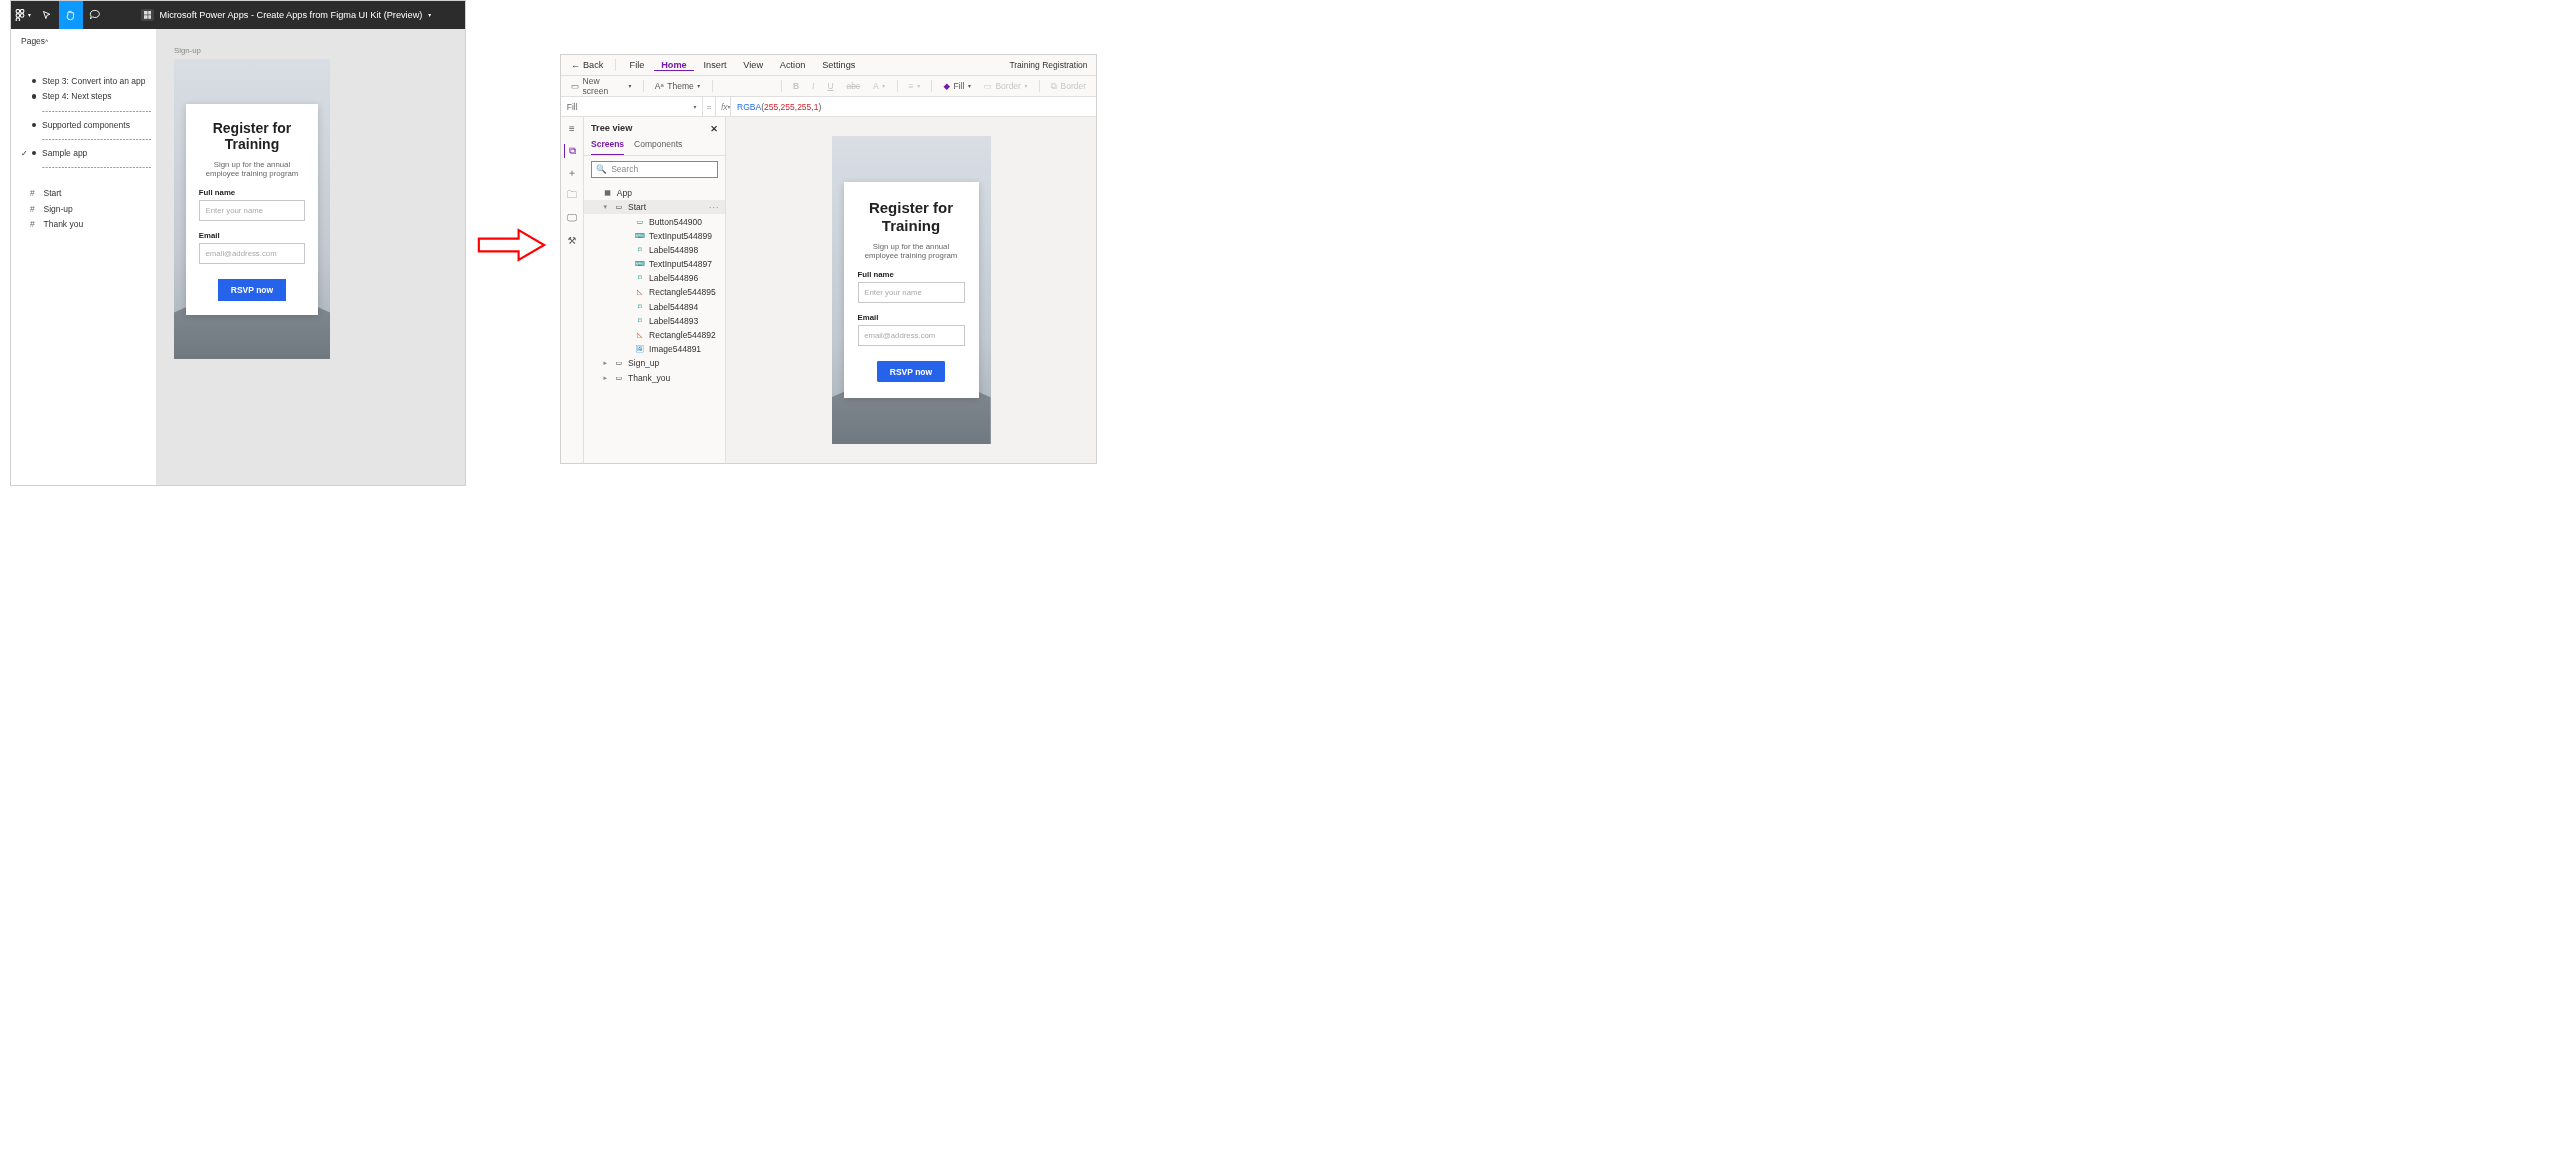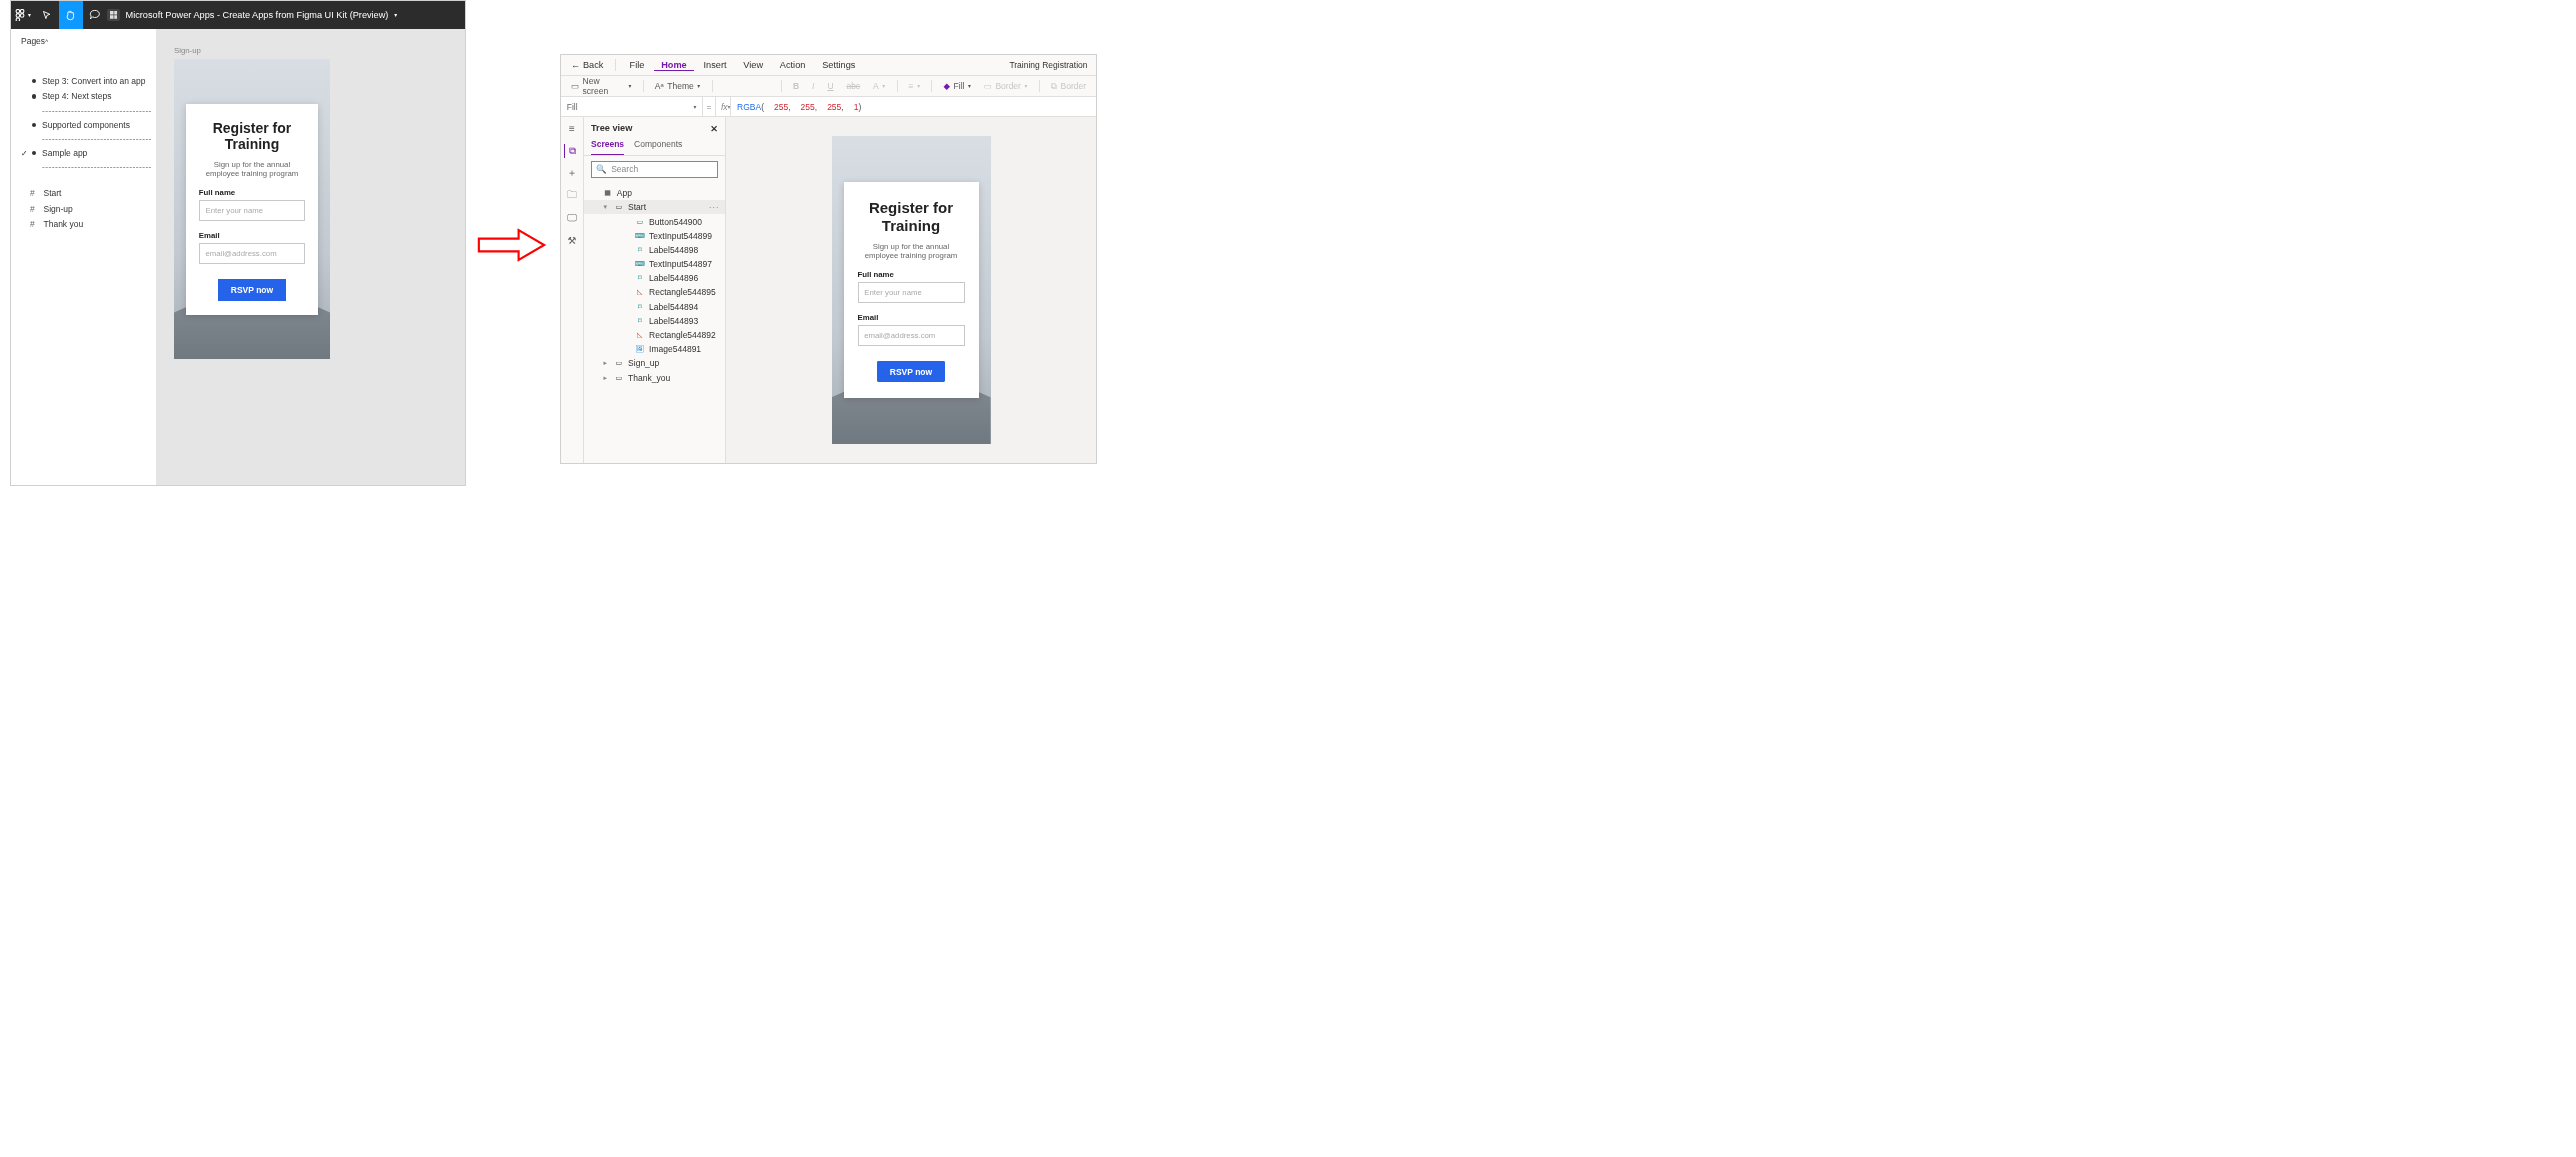--- a/index.html
+++ b/index.html
@@ -4,21 +4,21 @@
 <style>
 * { box-sizing: border-box; margin: 0; padding: 0; font-family: "Segoe UI", -apple-system, sans-serif; }
 body { background: #fff; width: 1108px; height: 507px; position: relative; overflow: hidden; }
 
 
 .figma-app { position: absolute; left: 10px; top: 0; width: 456px; height: 486px; border: 0.7px solid #d0d0d0; background: #fff; display:flex; flex-direction:column; }
 
 .figma-toolbar { background: #2c2c2c; height: 28px; display:flex; align-items:center; color:#fff; font-size:9.2px; }
 .figma-tool { width: 24px; height: 28px; display:flex; align-items:center; justify-content:center; }
 .figma-tool.active { background:#0d99ff; }
-.figma-title { flex:1; text-align:center; display:flex; align-items:center; gap:5.7px; }
+.figma-title { flex:1; text-align:center; display:flex; align-items:center; justify-content:center; gap:5.7px; }
 .figma-title .app-icon { width:12.8px; height:12.8px; background:#444; border-radius:2.1px; display:inline-flex; align-items:center; justify-content:center; }
 
 .figma-body { flex:1; display:flex; overflow:hidden; }
 .figma-sidebar { width:146px; border-right:0.7px solid #e5e5e5; display:flex; flex-direction:column; font-size:8.5px; color:#333; }
 .figma-section-header { padding:7px 10px 4.3px; font-size:8.5px; display:flex; align-items:center; gap:0; }
 .figma-page-list { padding:2.8px 0 8.5px;margin-top:20px; }
 .figma-page-item { display:flex; align-items:center; gap:5.7px; padding:2.8px 10px 2.8px 21px; font-size:8.5px; position:relative; }
 .figma-page-item .dot { width:4.3px; height:4.3px; border-radius:50%; background:#333; display:inline-block; }
 .figma-check { position:absolute; left:10px; font-size:7.8px; }
 .figma-page-dashes { padding:1.4px 0 1.4px 31px; color:#777; font-size:8.5px; letter-spacing:0.4px; }
@@ -52,21 +52,21 @@
 
 .pa-ribbon { height:21px; display:flex; align-items:center; gap:4.3px; padding:0 5.7px; border-bottom:0.7px solid #e1dfdd; font-size:8.5px; color:#555;}
 .pa-ribbon .rib-btn { display:flex; align-items:center; gap:3.6px; padding:0 4.3px;}
 .pa-ribbon .sep { width:0.7px; height:12.8px; background:#e1dfdd; margin:0 2.8px;}
 
 .pa-formula { height:20px; display:flex; align-items:stretch; border-bottom:0.7px solid #e1dfdd; font-size:8.5px; background:#fff;}
 .pa-formula .prop { width:142px; border-right:0.7px solid #e1dfdd; padding:0 5.7px; display:flex; align-items:center; justify-content:space-between; color:#666;}
 .pa-formula .eq { width:12.8px; display:flex; align-items:center; justify-content:center; color:#888; border-right:0.7px solid #e1dfdd;}
 .pa-formula .fx { width:15.6px; display:flex; align-items:center; justify-content:flex-end; color:#888; border-right:0.7px solid #e1dfdd; font-style:italic;}
 .pa-formula .expr { flex:1; padding:0 5.7px; display:flex; align-items:center; font-family:Consolas,monospace;}
-.tok-fn{color:#1f6feb;} .tok-p{color:#555;} .tok-n{color:#d1242f;margin-left:10px;}
+.tok-fn{color:#1f6feb;} .tok-p{color:#555;} .tok-n{color:#d1242f;}
 
 .pa-workarea { flex:1; display:flex; overflow:hidden;}
 .pa-rail { width:23px; border-right:0.7px solid #e1dfdd; background:#faf9f8; display:flex; flex-direction:column; align-items:center; padding-top:4.3px; gap:8.5px; font-size:10px; color:#605e5c;}
 .pa-rail .rail-icon { width:14px; height:14px; display:flex; align-items:center; justify-content:center; }
 .pa-rail .rail-icon.active { border-left:1.4px solid #7719aa; color:#7719aa; margin-left:-1.4px; padding-left:1.4px;}
 
 .pa-tree { width:142px; border-right:0.7px solid #e1dfdd; background:#faf9f8; display:flex; flex-direction:column; font-size:8.5px;}
 .pa-tree-header { display:flex; align-items:center; justify-content:space-between; padding:5.7px 7px; font-weight:600; font-size:9.2px;gap:32px;}
 .pa-tree-tabs { display:flex; gap:10px; padding:0 7px; border-bottom:0.7px solid #e1dfdd;text-align:center;}
 .pa-tree-tabs span { padding-bottom:4.3px; font-size:8.5px; color:#605e5c;}

